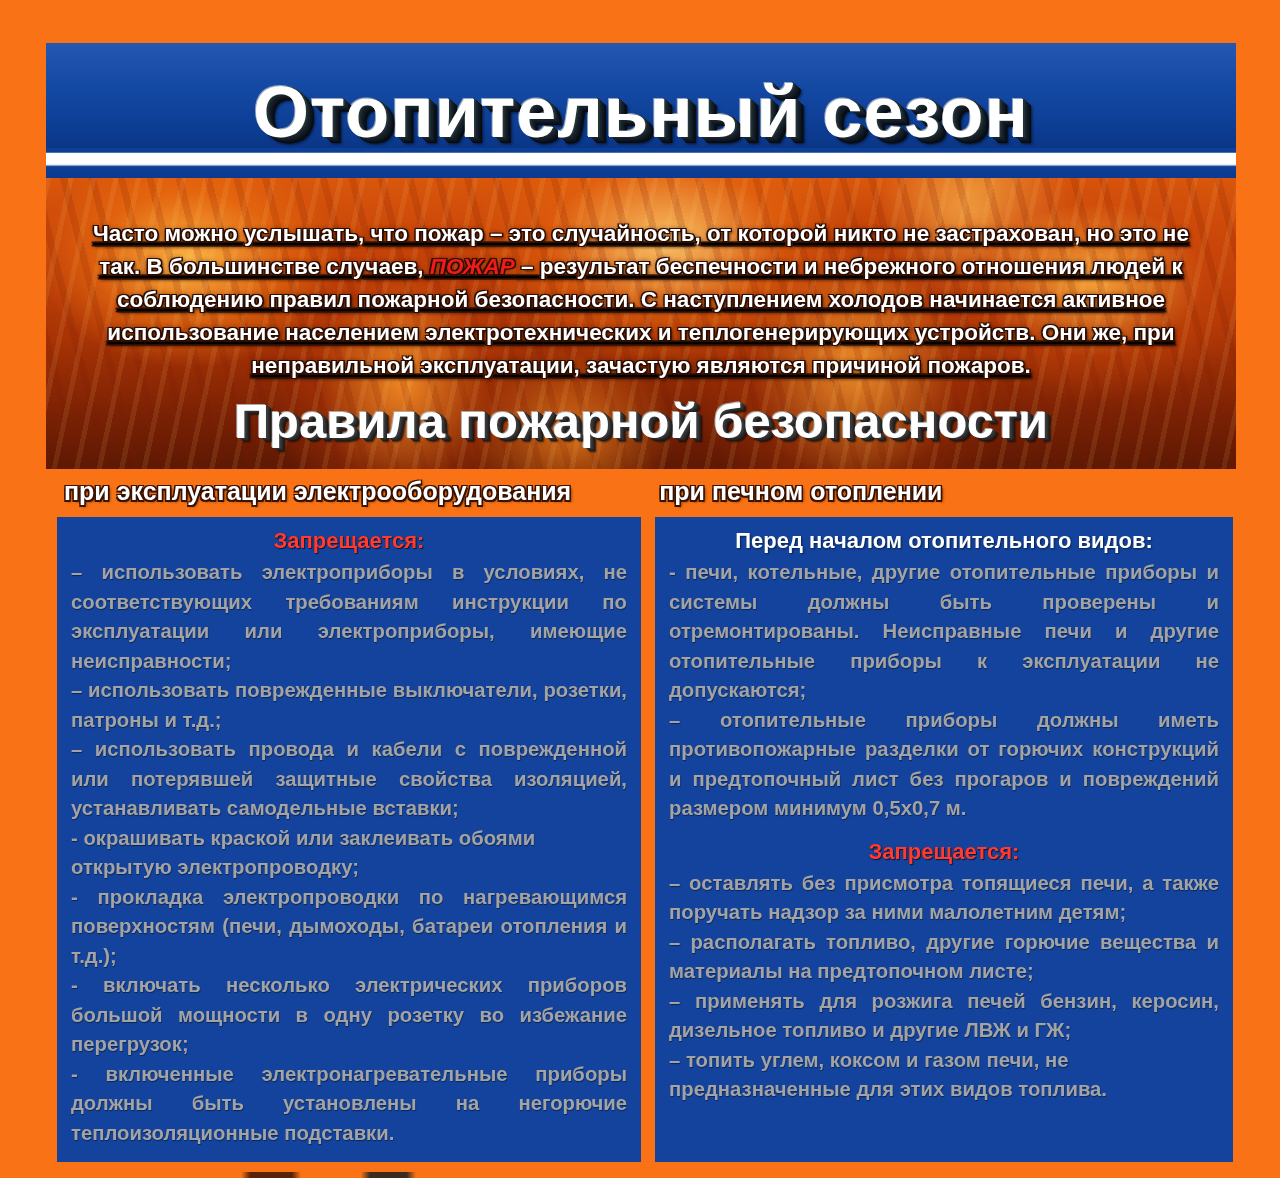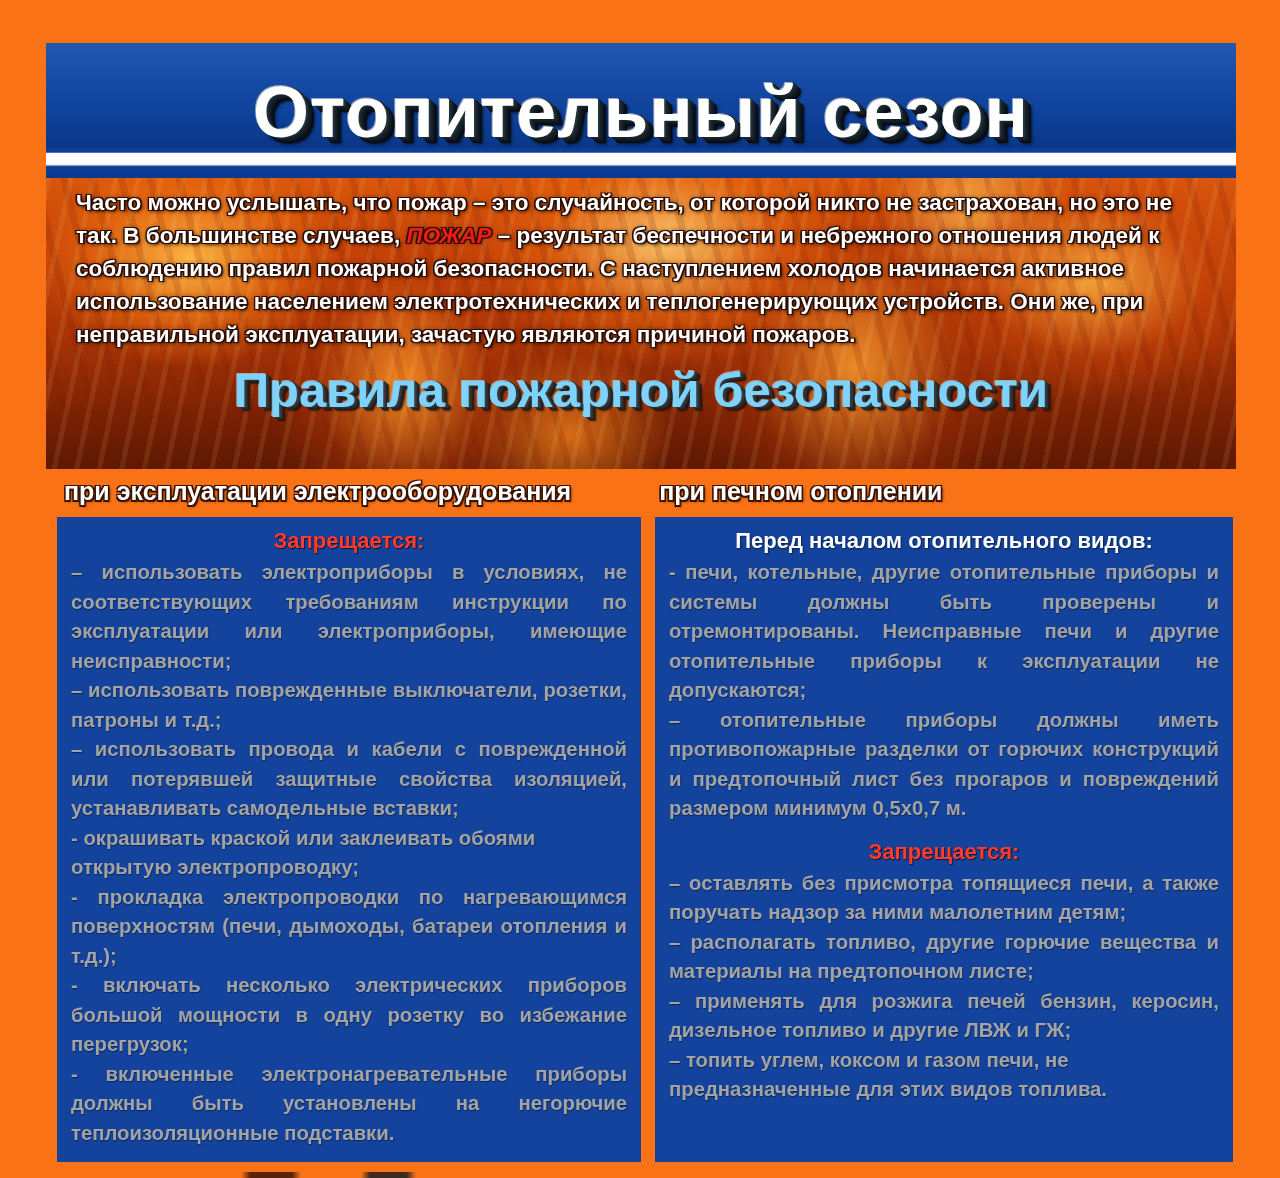--- a/index.html
+++ b/index.html
@@ -54,43 +54,44 @@
       linear-gradient(180deg,#d9560c 0%,#c64408 25%,#a83305 55%,#7d2204 80%,#5d1803 100%);
   }
   .fire-block::after{
     content:"";position:absolute;inset:0;
     background:
       repeating-linear-gradient(102deg, rgba(255,210,120,.10) 0px, rgba(255,210,120,.10) 5px, rgba(0,0,0,0) 5px, rgba(0,0,0,0) 22px),
       repeating-linear-gradient(76deg, rgba(120,24,2,.16) 0px, rgba(120,24,2,.16) 7px, rgba(0,0,0,0) 7px, rgba(0,0,0,0) 28px);
   }
   .intro{
     position:relative;z-index:3;
-    padding:8px 30px 0 30px;
-    text-align:left;
+    padding:39px 30px 0 30px;
+    text-align:center;
+    text-decoration:underline;
   }
   .intro p{
     margin:0;
     font-size:22.5px;font-weight:bold;line-height:33px;
     color:#ffffff;
     text-shadow:
       -1.4px -1.4px 0 #2b0d02, 1.4px -1.4px 0 #2b0d02,
       -1.4px 1.4px 0 #2b0d02, 1.4px 1.4px 0 #2b0d02,
       0 0 5px rgba(40,10,0,.85), 2px 2px 3px rgba(0,0,0,.6);
   }
   .pozhar{
     color:#ef1b1b;font-style:italic;font-weight:bold;
     text-shadow:
       -1.4px -1.4px 0 #2b0d02, 1.4px -1.4px 0 #2b0d02,
       -1.4px 1.4px 0 #2b0d02, 1.4px 1.4px 0 #2b0d02,
       0 0 4px rgba(30,0,0,.9);
   }
   .rules-heading{
     position:relative;z-index:3;
     margin-top:14px;text-align:center;
-    font-size:49px;font-weight:bold;color:#7dd3fc;
+    font-size:49px;font-weight:bold;color:#ffffff;
     line-height:1.05;white-space:nowrap;
     text-shadow:
       2px 0 0 #3a3a3a, 3px 1px 0 #303030, 4px 2px 0 #272727,
       5px 3px 0 #1e1e1e, 6px 4px 2px rgba(0,0,0,.7),
       -1px -1px 0 #a9a9a9;
   }
 
   
   .subheads{
     position:absolute;left:46px;top:473px;width:1190px;height:36px;

